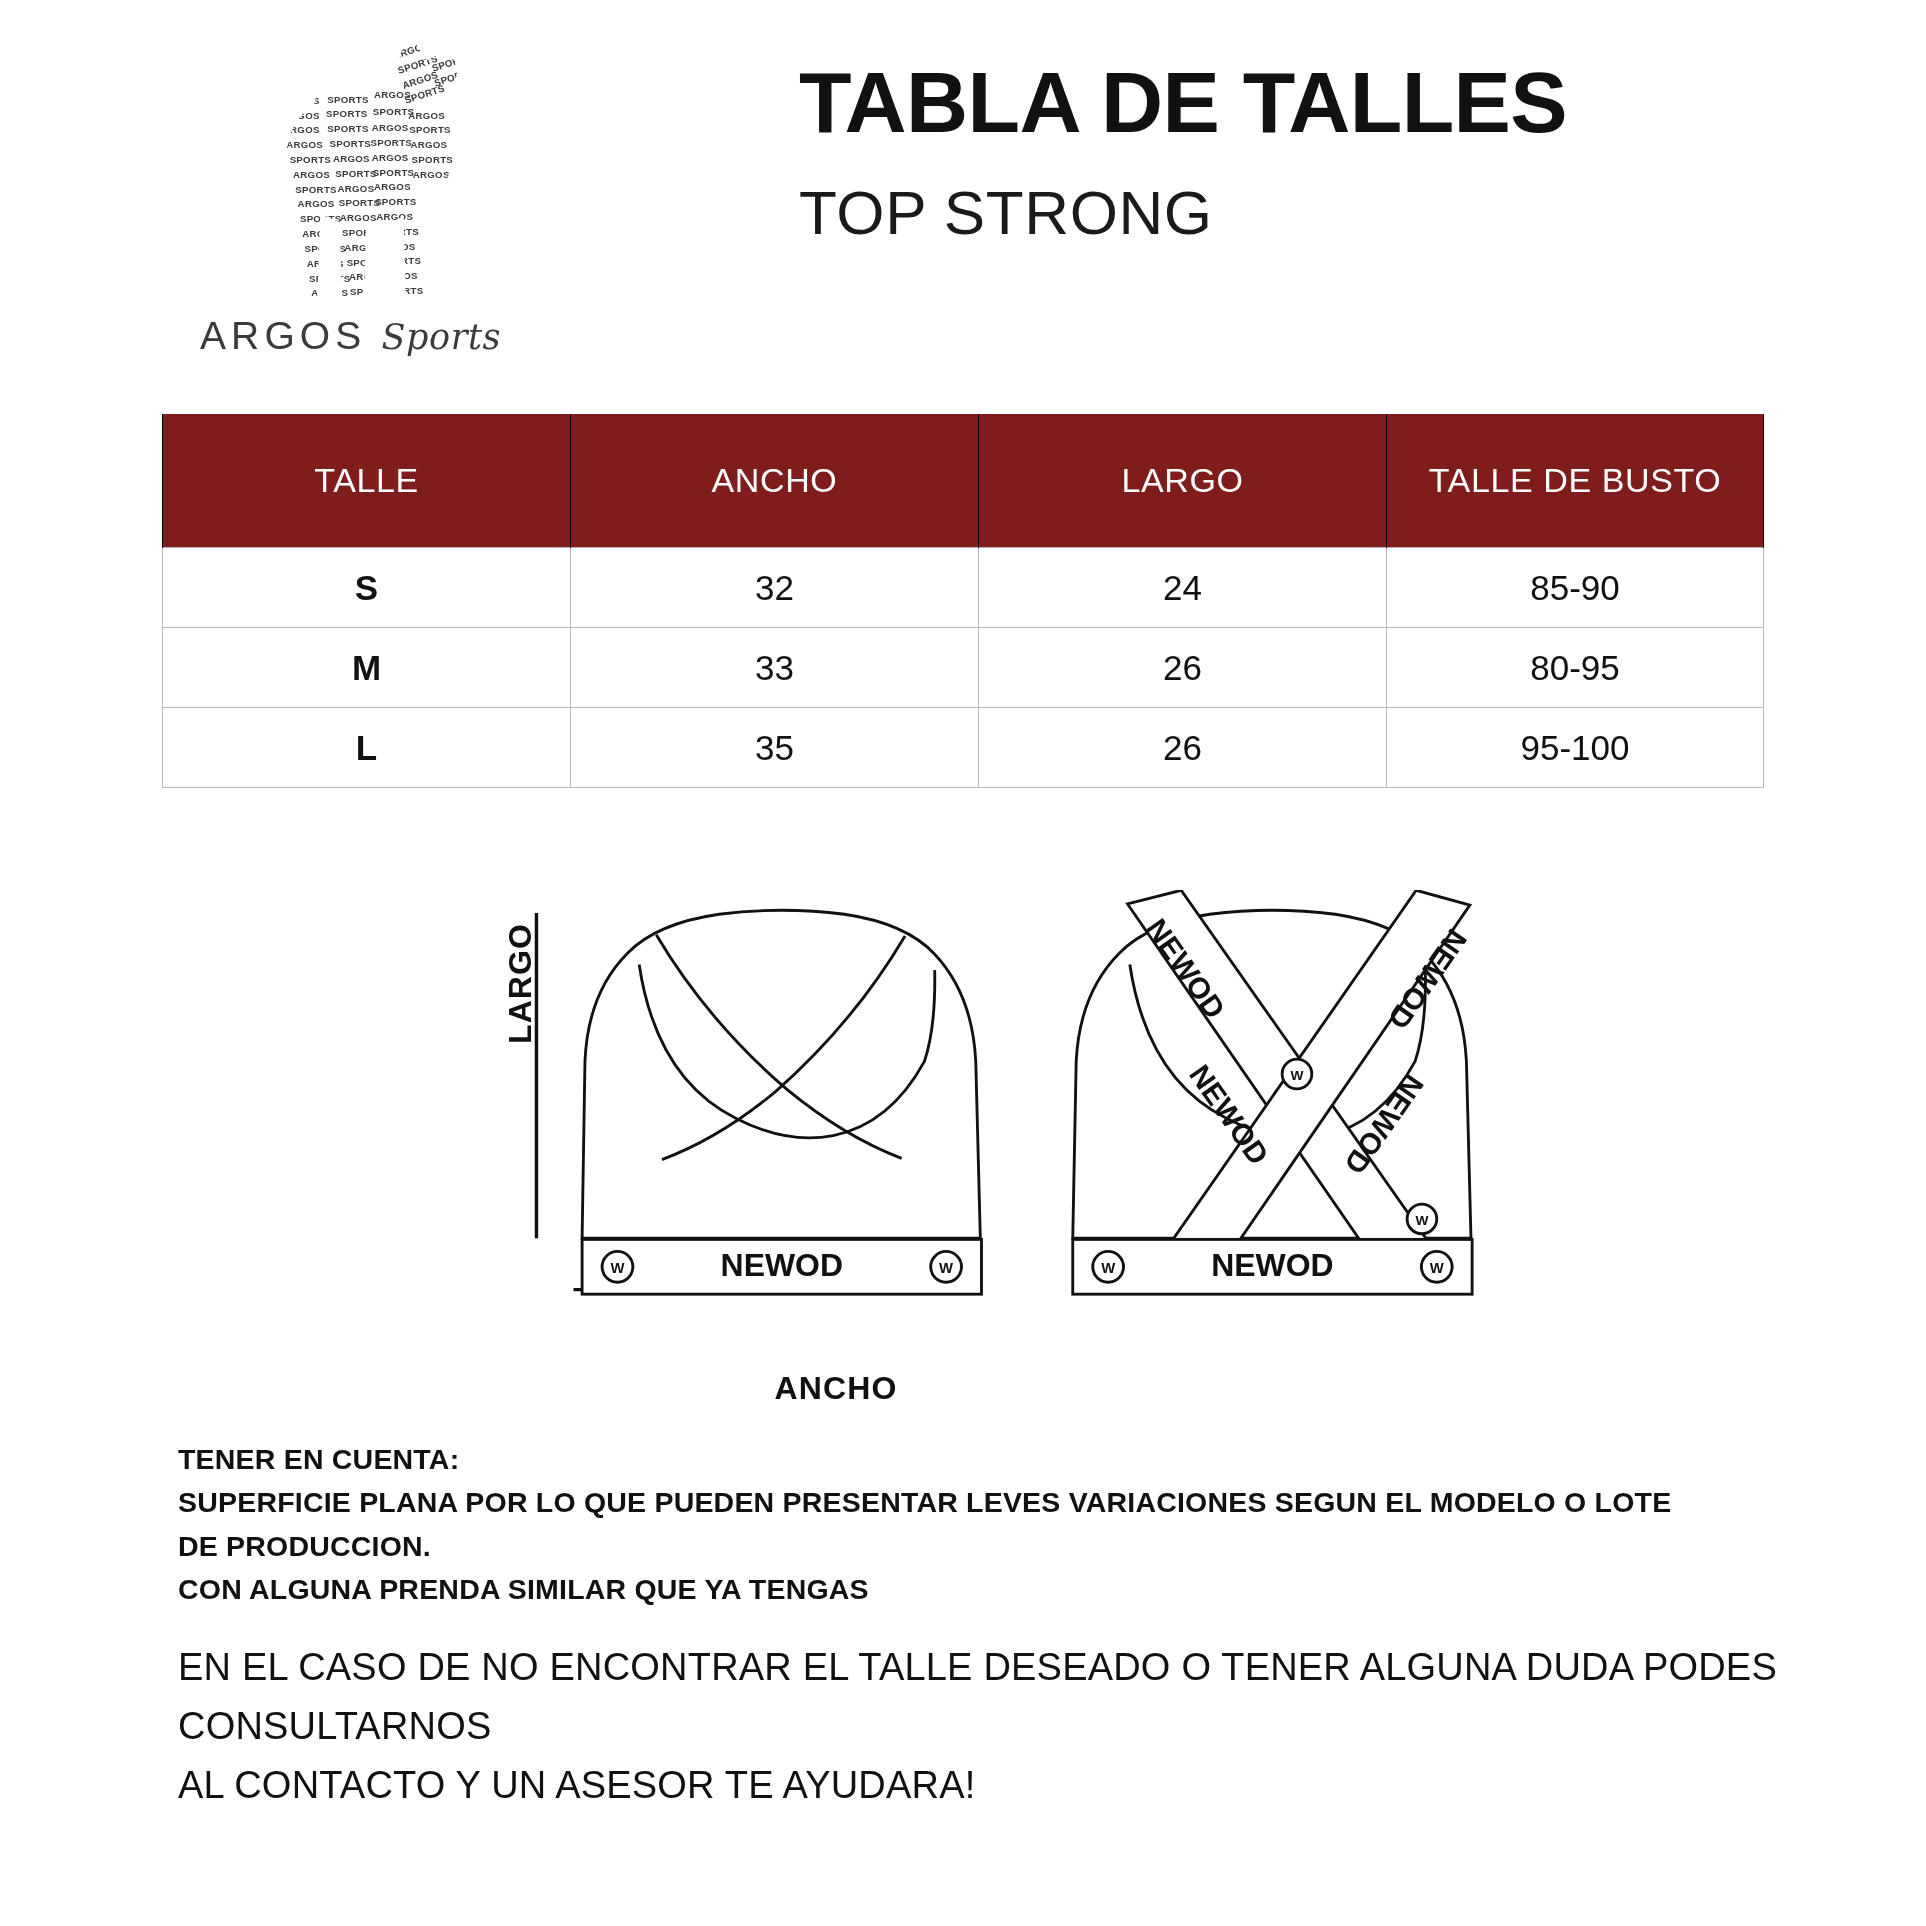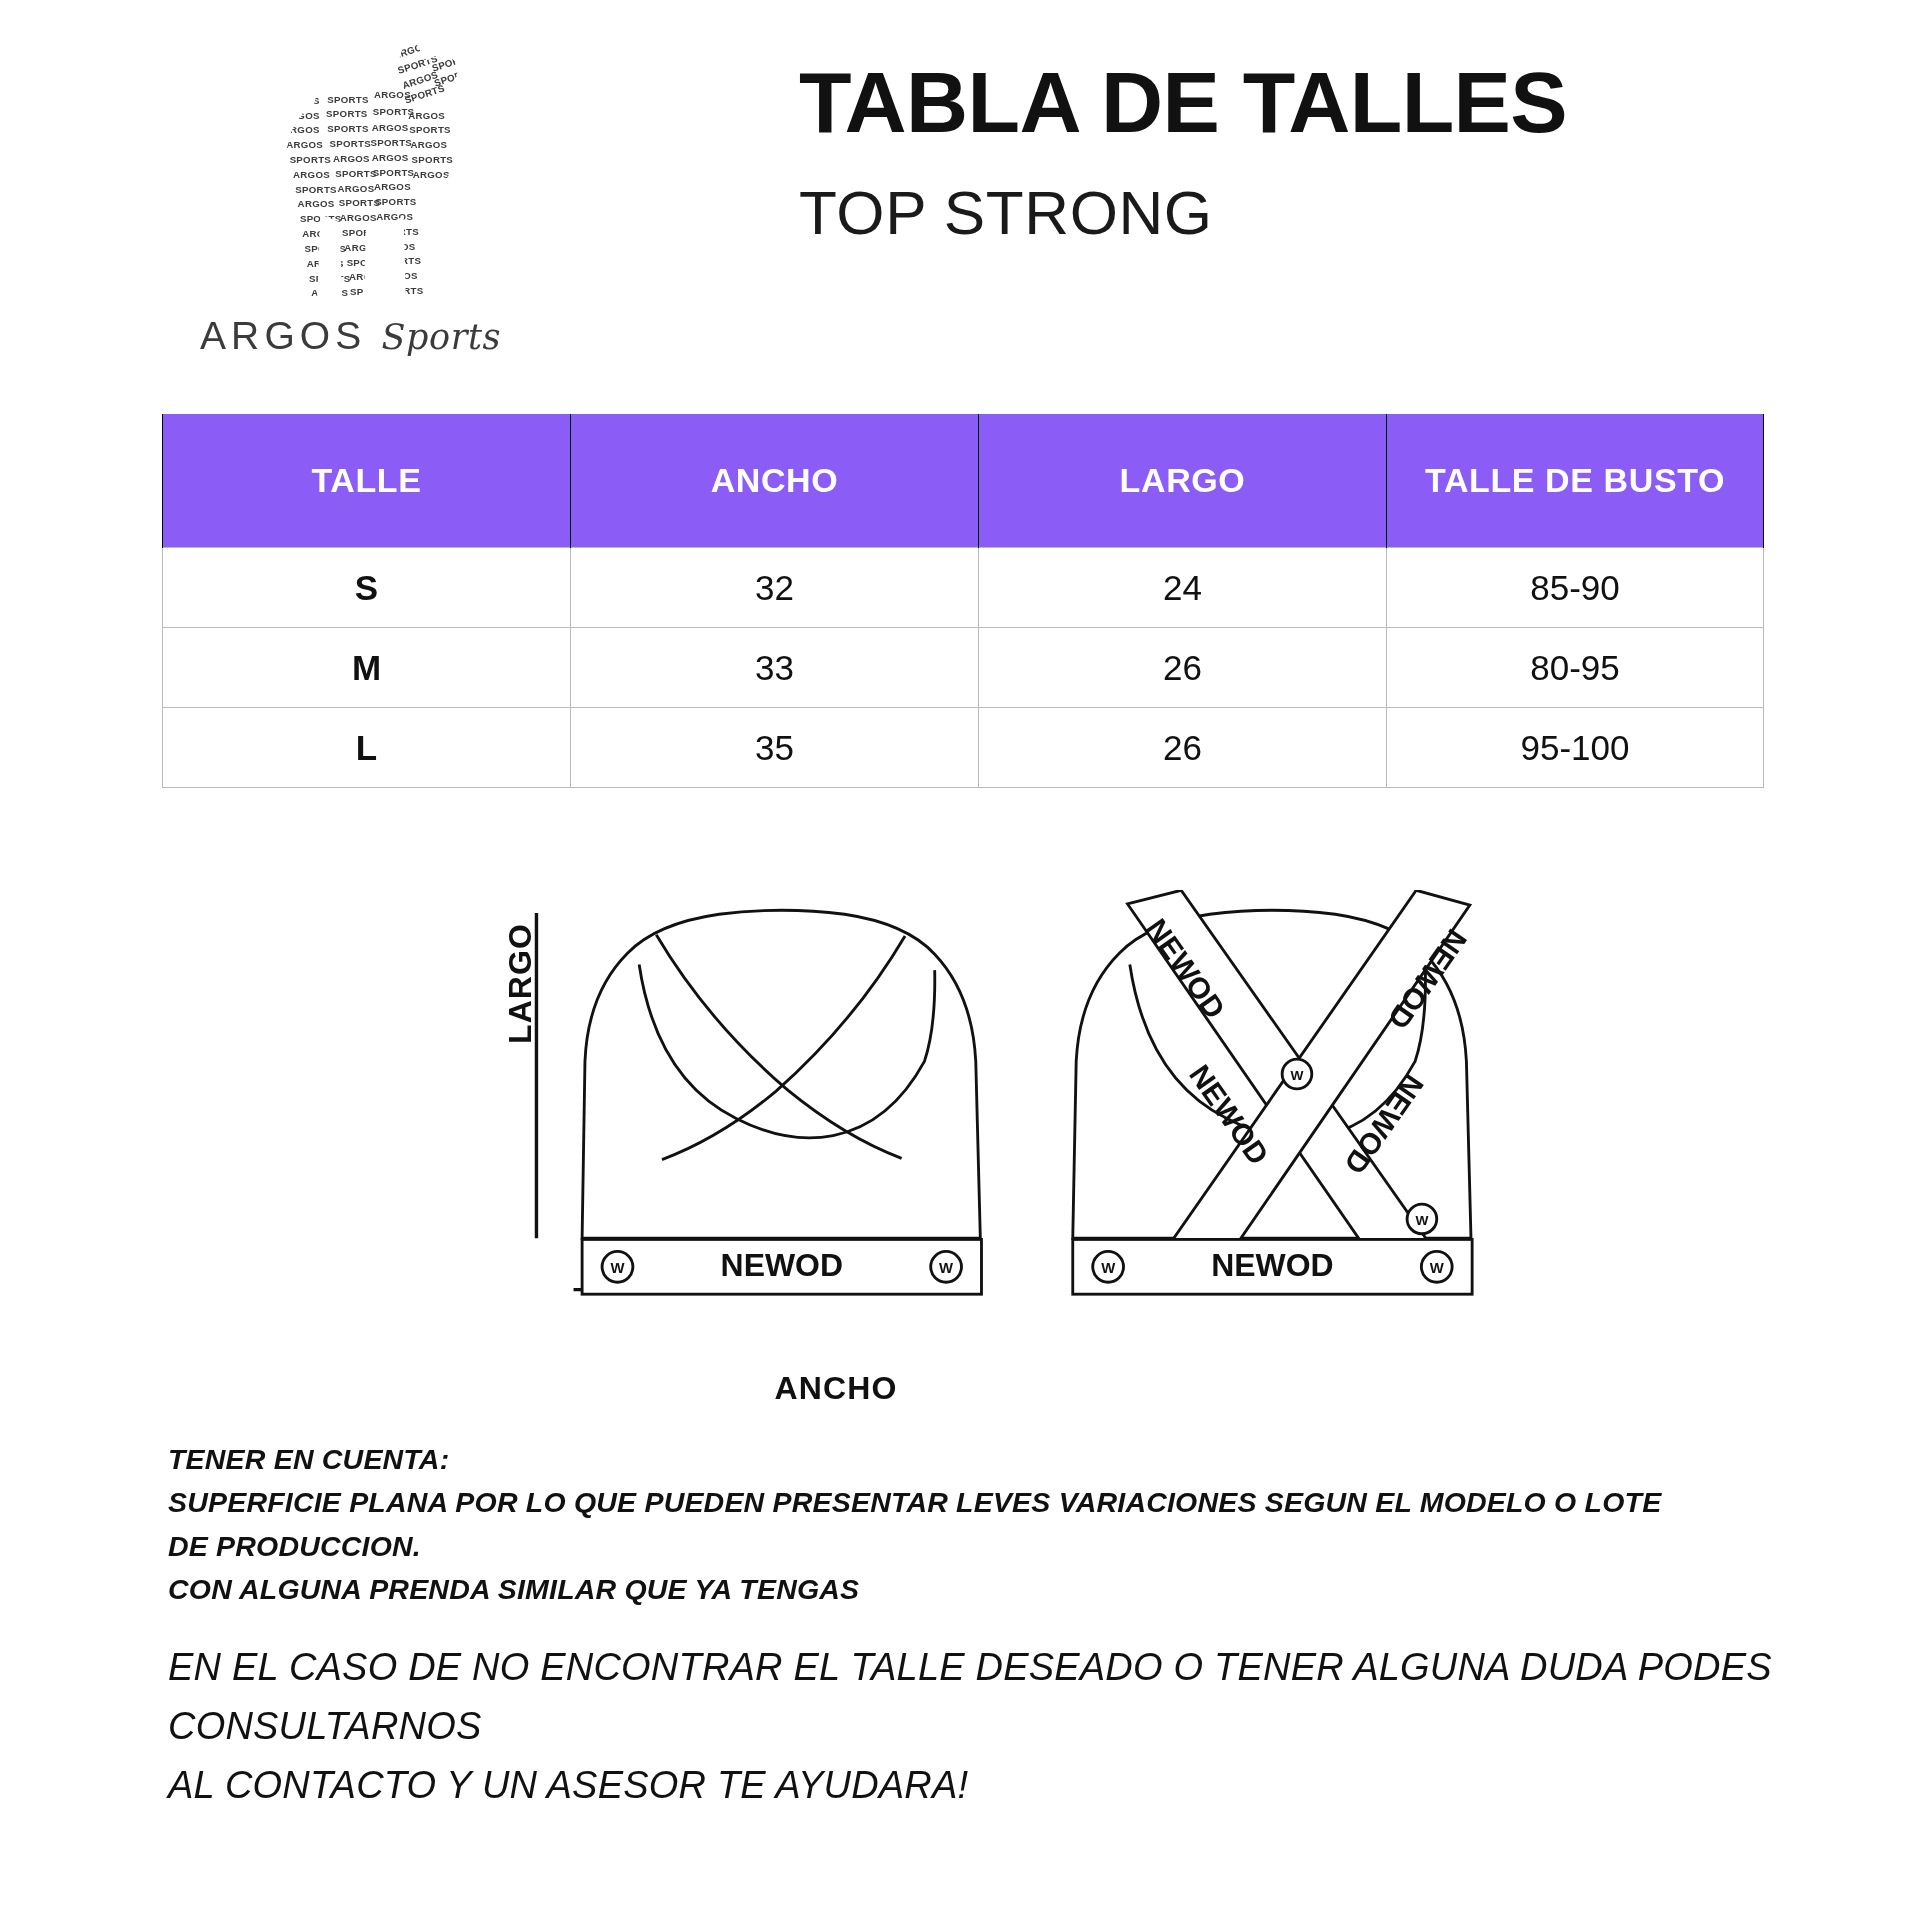--- a/index.html
+++ b/index.html
@@ -94,24 +94,24 @@
   
   .size-table {
     position: absolute;
     left: 162px;
     top: 414px;
     width: 1601px;
     border-collapse: collapse;
     table-layout: fixed;
   }
   .size-table th {
-    background: #8b5cf6;
+    background: #7f1d1d;
     color: #ffffff;
     font-size: 34px;
-    font-weight: bold;
+    font-weight: normal;
     letter-spacing: 0.6px;
     height: 131px;
     text-align: center;
     border-left: 1.7px solid #000;
     border-right: 1.7px solid #000;
   }
   .size-table td {
     font-size: 35px;
     text-align: center;
     height: 77px;
@@ -155,24 +155,23 @@
     text-align: center;
     font-size: 32px;
     font-weight: bold;
     letter-spacing: 1.1px;
     color: #111;
   }
 
   
   .notes {
     position: absolute;
-    left: 168px;
+    left: 178px;
     top: 1438px;
     width: 1615px;
-    font-style: italic;
   }
   .notes-bold {
     font-size: 28.5px;
     font-weight: bold;
     line-height: 1.52;
     letter-spacing: 0.2px;
     color: #111;
   }
   .notes-bold p { margin: 0; }
   .notes-regular {

